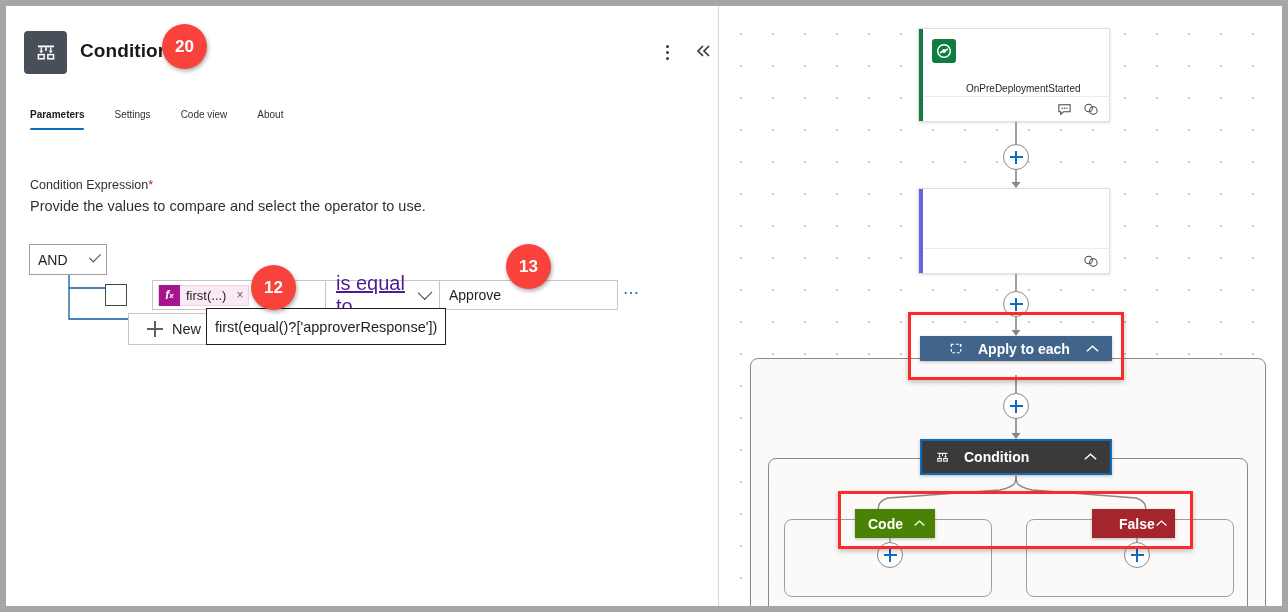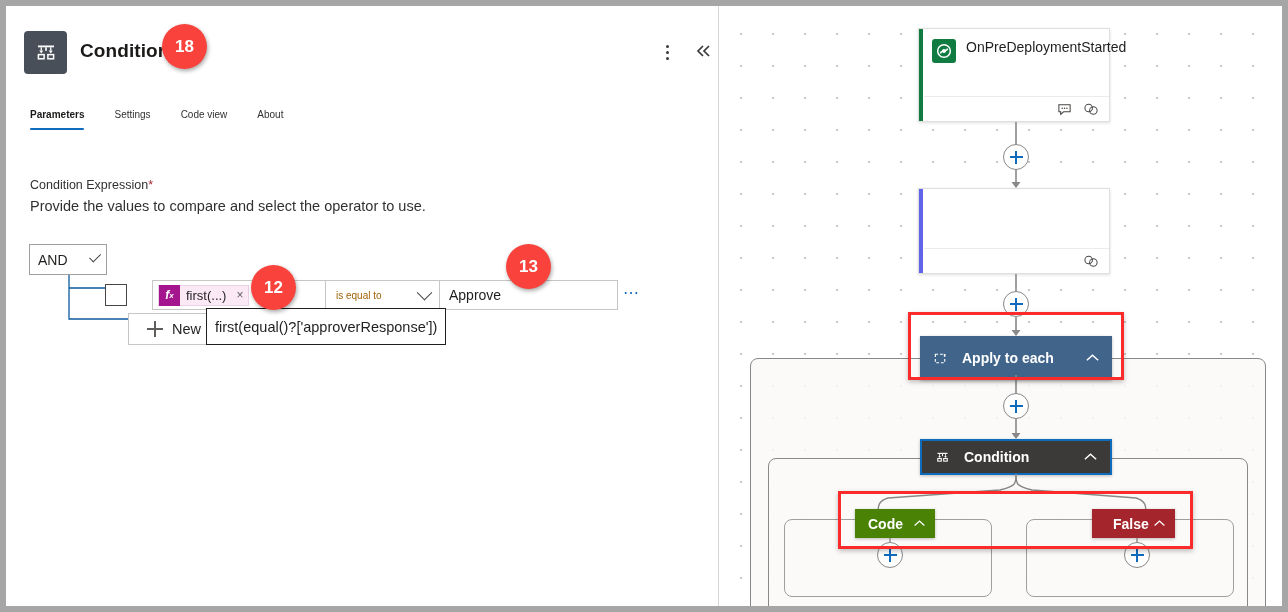--- a/index.html
+++ b/index.html
@@ -184,23 +184,24 @@
   }
   .token .fx sub { font-size: 8px; font-style: italic; }
   .token .tlabel { margin-right: 10px; }
   .token .tx { color: #605e5c; font-size: 12px; }
 
   .cond-op {
     width: 114px;
     border-right: 1px solid #c8c6c4;
     display: flex; align-items: center; justify-content: space-between;
     padding: 0 9px 0 10px;
-    font-size: 10px; color: #a16207;
+    font-size: 20px; color: #4c1d95;
     cursor: pointer;
     background: #fff;
+    text-decoration: underline;
   }
   .cond-val {
     flex: 1;
     display: flex; align-items: center;
     padding-left: 9px;
     font-size: 14px; color: #201f1e;
     cursor: text;
     background: #fff;
   }
   .row-more {
@@ -281,25 +282,26 @@
   .wf-node .nbody {
     display: flex; align-items: flex-start; gap: 10px;
     padding: 10px 10px 0 13px;
   }
   .wf-node .nicon {
     width: 24px; height: 24px; border-radius: 3px;
     flex: none;
     display: flex; align-items: center; justify-content: center;
   }
   .wf-node .ntitle {
-    font-size: 14px;
+    font-size: 10px;
     color: #201f1e;
     line-height: 17px;
     font-weight: 400;
     max-width: 135px;
+    margin-top: 41px;
   }
   .wf-node .nfoot {
     position: absolute;
     left: 5px; right: 0; bottom: 0;
     height: 25px;
     border-top: 1px solid #edebe9;
     display: flex; align-items: center; justify-content: flex-end;
     gap: 11px;
     padding-right: 10px;
   }
@@ -496,21 +498,21 @@
 
     <svg style="position:absolute; left:286px; top:268px;" width="20" height="62" viewBox="0 0 20 62">
       <line x1="10" y1="0" x2="10" y2="21" stroke="#8a8886" stroke-width="1.6"></line>
       <line x1="10" y1="43" x2="10" y2="56" stroke="#8a8886" stroke-width="1.6"></line>
       <path d="M10,62 l-4.5,-6 h9 z" fill="#8a8886"></path>
     </svg>
     <div class="plus-node" style="left:283px; top:285px;"></div>
 
     <div class="container-box" style="left:30px; top:352px; width:516px; height:258px;"></div>
 
-    <div class="scope-hdr" style="left:200px; top:330px; width:192px; height:44px; background:#41648a;">
+    <div class="scope-hdr" style="left:200px; top:330px; width:192px; height:25px; background:#41648a;padding-left:16px;">
       <span class="sicon">
         <svg width="15" height="15" viewBox="0 0 16 16">
           <rect x="2.5" y="3.5" width="10" height="9" fill="none" stroke="#ffffff" stroke-width="1.2" stroke-dasharray="3 2"></rect>
           <path d="M11.5 2.6 l2.4 1.6 l-2.4 1.6 z" fill="#ffffff"></path>
         </svg>
       </span>
       <span class="stitle">Apply to each</span>
       <span class="scaret">
         <svg width="15" height="10" viewBox="0 0 16 10">
               <polyline points="2,7.5 8,2 14,7.5" fill="none" stroke="#ffffff" stroke-width="1.5"></polyline>
@@ -559,21 +561,21 @@
     <div class="scope-hdr" style="left:135px; top:503px; width:80px; height:29px; background:#498205;">
       <span class="stitle" style="margin-left:13px;">Code</span>
       <span class="scaret" style="margin-right:9px;">
         <svg width="13" height="9" viewBox="0 0 16 10">
               <polyline points="2,7.5 8,2 14,7.5" fill="none" stroke="#ffffff" stroke-width="1.5"></polyline>
             </svg>
       </span>
     </div>
 
     <div class="scope-hdr" style="left:372px; top:503px; width:83px; height:29px; background:#a4262c;">
-      <span class="stitle" style="margin-left:21px;">False</span>
+      <span class="stitle" style="margin-left:27px;">False</span>
       <span class="scaret" style="margin-right:9px;">
         <svg width="13" height="9" viewBox="0 0 16 10">
               <polyline points="2,7.5 8,2 14,7.5" fill="none" stroke="#ffffff" stroke-width="1.5"></polyline>
             </svg>
       </span>
     </div>
 
     <svg style="position:absolute; left:167px; top:532px;" width="6" height="18" viewBox="0 0 6 18">
       <line x1="3" y1="0" x2="3" y2="18" stroke="#8a8886" stroke-width="1.4"></line>
     </svg>
@@ -581,18 +583,18 @@
 
     <svg style="position:absolute; left:414px; top:532px;" width="6" height="18" viewBox="0 0 6 18">
       <line x1="3" y1="0" x2="3" y2="18" stroke="#8a8886" stroke-width="1.4"></line>
     </svg>
     <div class="plus-node" style="left:404px; top:536px;"></div>
 
     <div class="hl-box" style="left:188px; top:306px; width:216px; height:68px;"></div>
     <div class="hl-box" style="left:118px; top:485px; width:355px; height:58px;"></div>
   </div>
 
-  <div class="badge" style="left:156px; top:18px; width:45px; height:45px;">18</div>
+  <div class="badge" style="left:156px; top:18px; width:45px; height:45px;">20</div>
   <div class="badge" style="left:245px; top:259px; width:45px; height:45px;">12</div>
   <div class="badge" style="left:500px; top:238px; width:45px; height:45px;">13</div>
 
 </div>
 </div>
 
 </body></html>

